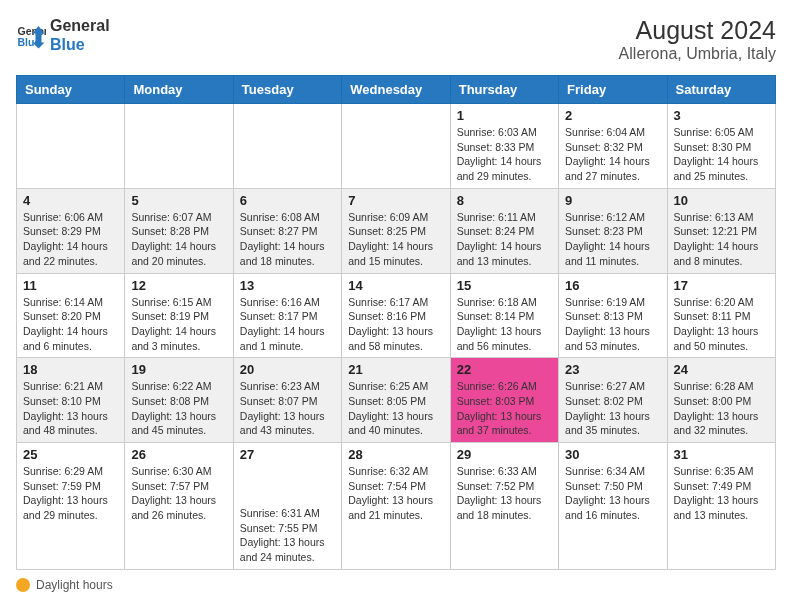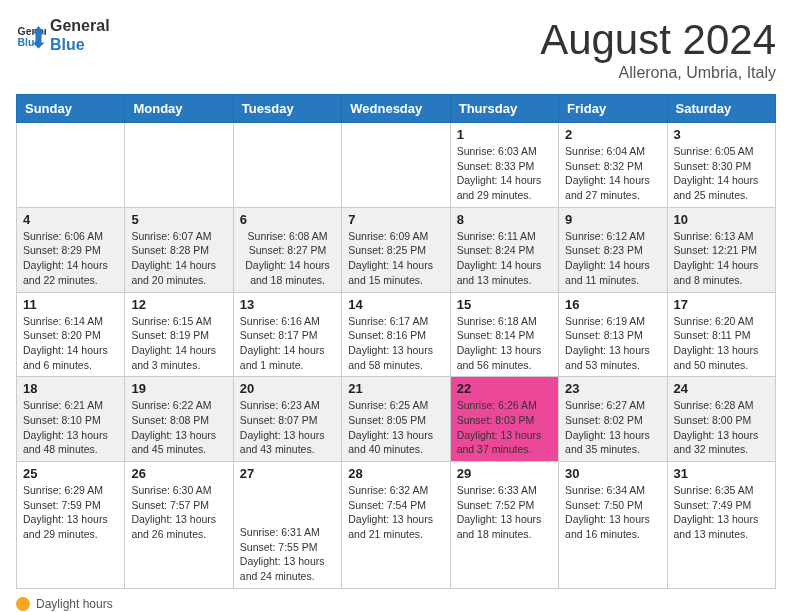--- a/index.html
+++ b/index.html
@@ -22,21 +22,21 @@
       gap: 4px;
     }
     .logo-icon {
       width: 30px;
       height: 30px;
     }
     .title-section {
       text-align: right;
     }
     .month-year {
-      font-size: 42px;
+      font-size: 25px;
       font-weight: normal;
       color: #333;
     }
     .location {
       font-size: 16px;
       color: #555;
     }
     .calendar {
       width: 100%;
       border-collapse: collapse;
@@ -159,21 +159,21 @@
 Daylight: 14 hours and 22 minutes.</div>
         </td>
         <td style="background: rgb(240, 240, 240);">
           <div class="day-num">5</div>
           <div class="day-info" style="white-space: pre-line;">Sunrise: 6:07 AM
 Sunset: 8:28 PM
 Daylight: 14 hours and 20 minutes.</div>
         </td>
         <td style="background: rgb(240, 240, 240);">
           <div class="day-num">6</div>
-          <div class="day-info" style="white-space: pre-line; text-align: center;">Sunrise: 6:08 AM
+          <div class="day-info" style="white-space: pre-line;">Sunrise: 6:08 AM
 Sunset: 8:27 PM
 Daylight: 14 hours and 18 minutes.</div>
         </td>
         <td style="background: rgb(240, 240, 240);">
           <div class="day-num">7</div>
           <div class="day-info" style="white-space: pre-line;">Sunrise: 6:09 AM
 Sunset: 8:25 PM
 Daylight: 14 hours and 15 minutes.</div>
         </td>
         <td style="background: rgb(240, 240, 240);">

